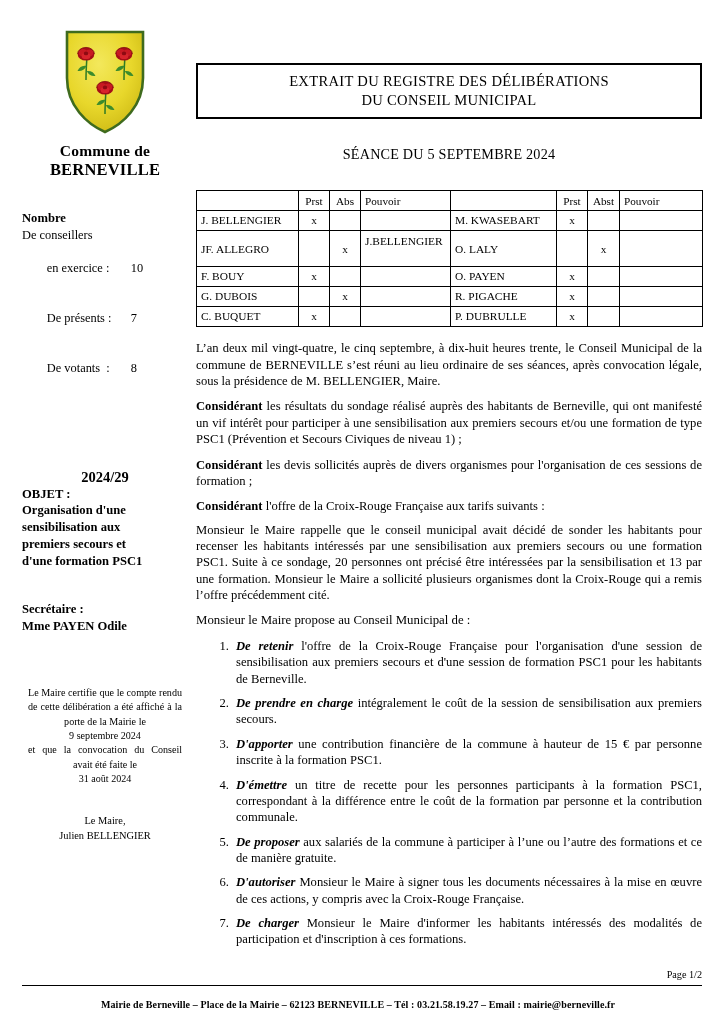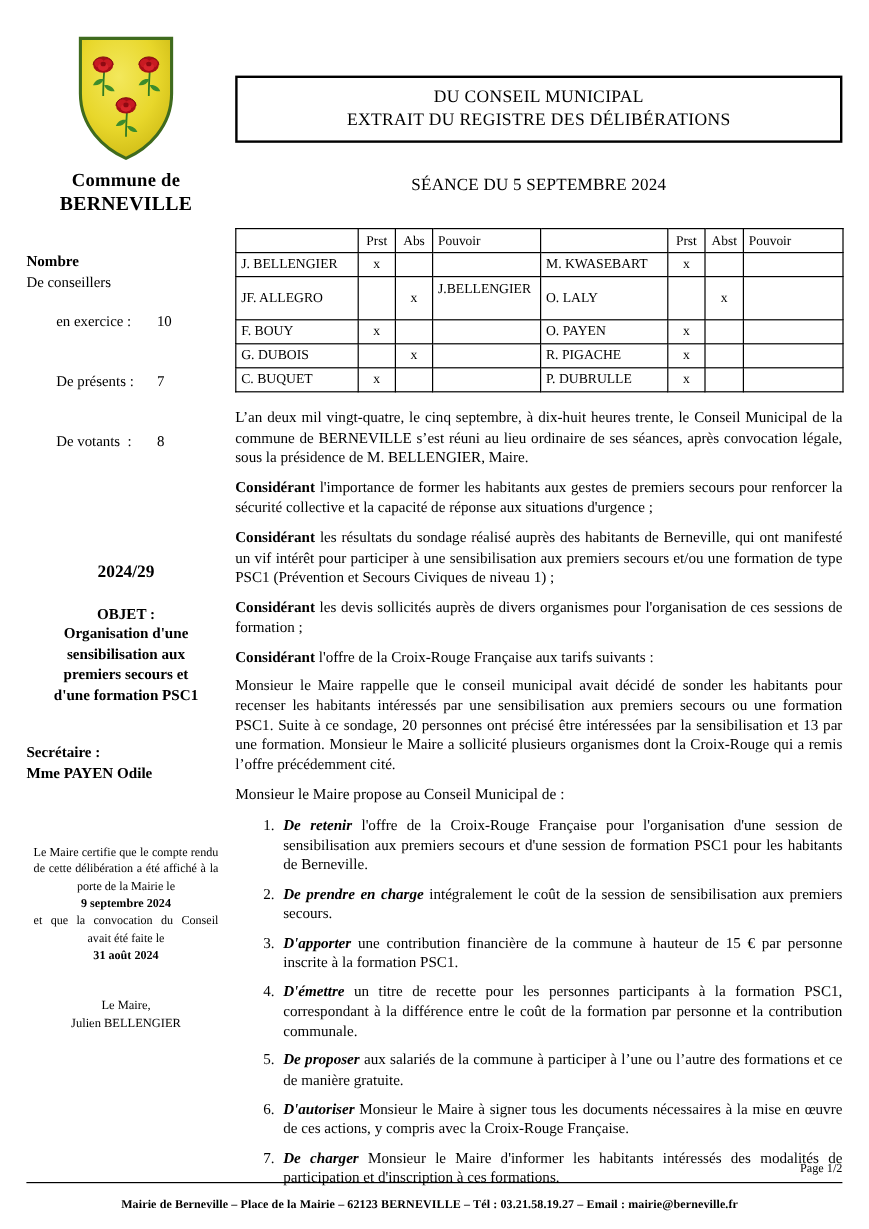--- a/index.html
+++ b/index.html
@@ -73,43 +73,42 @@
   .nb-row .val { display: inline-block; }
 
   .ref-num {
     margin-top: 76px;
     text-align: center;
     font-weight: bold;
     font-size: 14.5px;
   }
 
   .objet-block {
-    margin-top: 18px;
-    text-align: center;
+    text-align: left;
     font-weight: bold;
     font-size: 12.6px;
     line-height: 1.33;
   }
 
   .secretaire-block {
     margin-top: 32px;
     font-weight: bold;
     font-size: 12.6px;
     line-height: 1.3;
   }
 
   .certif-block {
     margin-top: 52px;
     font-size: 10.1px;
     line-height: 1.42;
     text-align: center;
     padding: 0 6px;
   }
   .certif-block .just { text-align: justify; text-align-last: center; }
-  .certif-block b { font-weight: bold; }
+  .certif-block b { font-weight: normal; }
 
   .maire-sign {
     margin-top: 28px;
     text-align: center;
     font-size: 10.4px;
     line-height: 1.4;
   }
 
   
   .main-col {
@@ -327,22 +326,22 @@
 
     <div class="maire-sign">
       <div>Le Maire,</div>
       <div>Julien BELLENGIER</div>
     </div>
   </div>
 
   <div class="main-col">
 
     <div class="title-box">
+      <div>EXTRAIT DU REGISTRE DES DÉLIBÉRATIONS</div>
       <div>DU CONSEIL MUNICIPAL</div>
-      <div>EXTRAIT DU REGISTRE DES DÉLIBÉRATIONS</div>
     </div>
 
     <div class="seance-line">SÉANCE DU 5 SEPTEMBRE 2024</div>
 
     <table class="attendance">
       <thead>
         <tr>
           <td class="c-name"></td>
           <td class="c-prst">Prst</td>
           <td class="c-abs">Abs</td>
@@ -404,21 +403,20 @@
           <td class="c-abs2 mark"></td>
           <td class="c-pouv2"></td>
         </tr>
       </tbody>
     </table>
 
     <div class="body-text">
 
       <p>L’an deux mil vingt-quatre, le cinq septembre, à dix-huit heures trente, le Conseil Municipal de la commune de BERNEVILLE s’est réuni au lieu ordinaire de ses séances, après convocation légale, sous la présidence de M. BELLENGIER, Maire.</p>
 
-      <p><b>Considérant</b><span> l'importance de former les habitants aux gestes de premiers secours pour renforcer la sécurité collective et la capacité de réponse aux situations d'urgence ;</span></p>
 
       <p><b>Considérant</b><span> les résultats du sondage réalisé auprès des habitants de Berneville, qui ont manifesté un vif intérêt pour participer à une sensibilisation aux premiers secours et/ou une formation de type PSC1 (Prévention et Secours Civiques de niveau 1) ;</span></p>
 
       <p><b>Considérant</b><span> les devis sollicités auprès de divers organismes pour l'organisation de ces sessions de formation ;</span></p>
 
       <p class="tight"><b>Considérant</b><span> l'offre de la Croix-Rouge Française aux tarifs suivants :</span></p>
 
 
       <p>Monsieur le Maire rappelle que le conseil municipal avait décidé de sonder les habitants pour recenser les habitants intéressés par une sensibilisation aux premiers secours ou une formation PSC1. Suite à ce sondage, 20 personnes ont précisé être intéressées par la sensibilisation et 13 par une formation. Monsieur le Maire a sollicité plusieurs organismes dont la Croix-Rouge qui a remis l’offre précédemment cité.</p>
 

